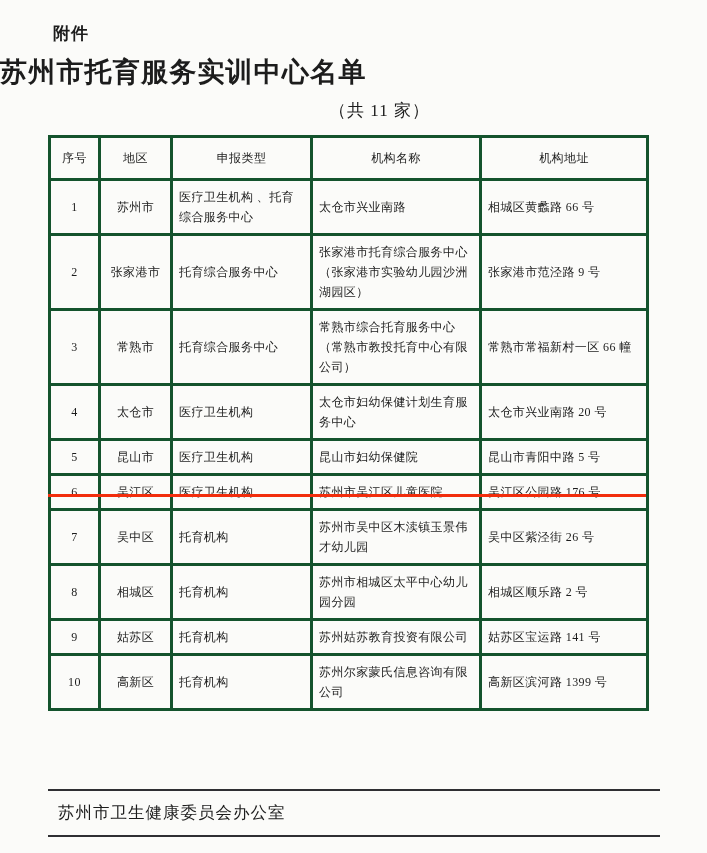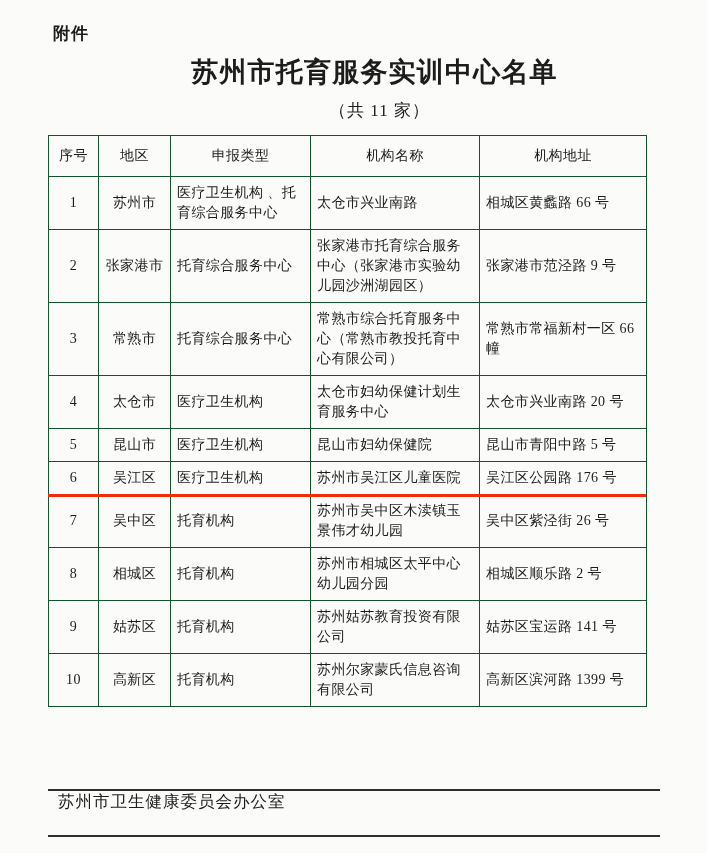--- a/index.html
+++ b/index.html
@@ -30,26 +30,24 @@
     font-size: 17px;
     font-weight: bold;
     letter-spacing: 1px;
     line-height: 24px;
   }
   .doc-title {
     position: absolute;
     left: 0;
     right: 0;
     top: 55px;
-    text-align: center;
     font-size: 27px;
     font-weight: bold;
     letter-spacing: 1.2px;
     line-height: 34px;
-    padding-left: 42px;
   }
   .doc-subtitle {
     position: absolute;
     left: 0;
     right: 0;
     top: 99px;
     text-align: center;
     font-size: 17px;
     letter-spacing: 1px;
     line-height: 24px;
@@ -63,22 +61,22 @@
     top: 135px;
     width: 598px;
   }
   table.listing {
     border-collapse: collapse;
     width: 598px;
     table-layout: fixed;
   }
   table.listing th,
   table.listing td {
-    border: 1px solid #14532d;
-    font-size: 14px;
+    border: 3px solid #14532d;
+    font-size: 12px;
     line-height: 20px;
     padding: 6px 6px;
     vertical-align: middle;
     letter-spacing: 0.4px;
     font-weight: normal;
   }
   table.listing th {
     text-align: center;
     height: 26px;
     padding: 7px 6px;
@@ -125,20 +123,21 @@
   .footer-rule {
     height: 0;
     border-top: 2px solid #2f2f33;
     width: 612px;
   }
   .footer-rule.bottom {
     border-top: 2px solid #2f2f33;
   }
   .footer-row {
     display: flex;
+    align-items: center;
     height: 44px;
     padding: 0 10px;
     box-sizing: border-box;
     gap: 28px;
   }
   .footer-left {
     font-size: 16.5px;
     letter-spacing: 1px;
   }
   .footer-right {

